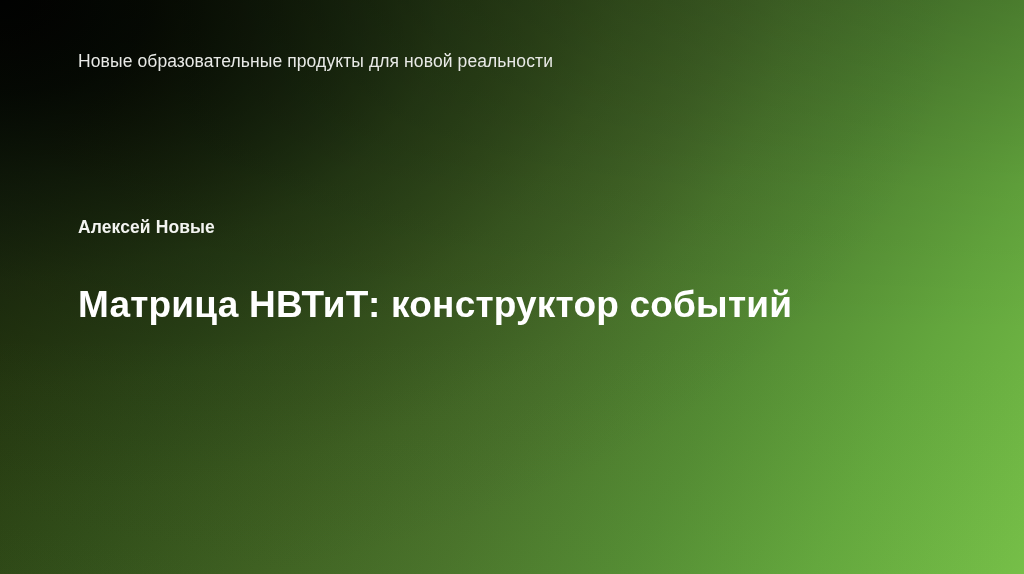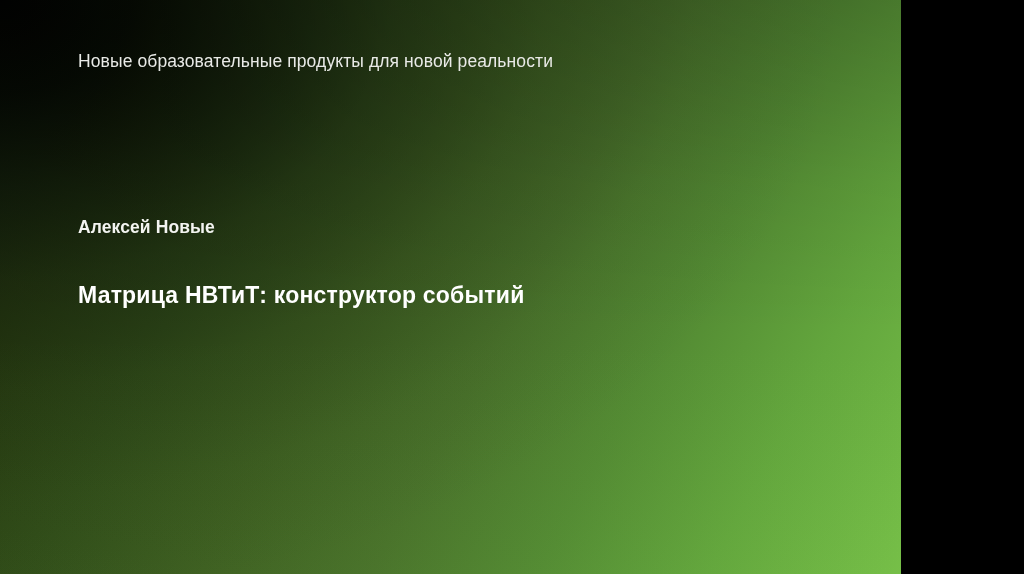--- a/index.html
+++ b/index.html
@@ -8,21 +8,21 @@
     padding: 0;
     background: #000;
   }
 
   body {
     font-family: "Liberation Sans", "DejaVu Sans", sans-serif;
   }
 
   .slide {
     position: relative;
-    width: 901px;
+    width: 1024px;
     height: 574px;
     overflow: hidden;
     background-color: #3d5a26;
     
     background-image:
       radial-gradient(120% 135% at 0% 0%,
           rgba(0,0,0,0.96) 0%,
           rgba(3,6,2,0.90) 12%,
           rgba(10,17,7,0.72) 24%,
           rgba(18,28,12,0.46) 36%,
@@ -83,21 +83,21 @@
     font-weight: 700;
     color: #f3f4f1;
     letter-spacing: 0.1px;
   }
 
   .title {
     position: absolute;
     left: 78px;
     top: 281px;
     margin: 0;
-    font-size: 23px;
+    font-size: 37px;
     line-height: 1.3;
     font-weight: 700;
     color: #ffffff;
     letter-spacing: 0.2px;
     white-space: nowrap;
   }
 </style>
 </head>
 <body>
 

